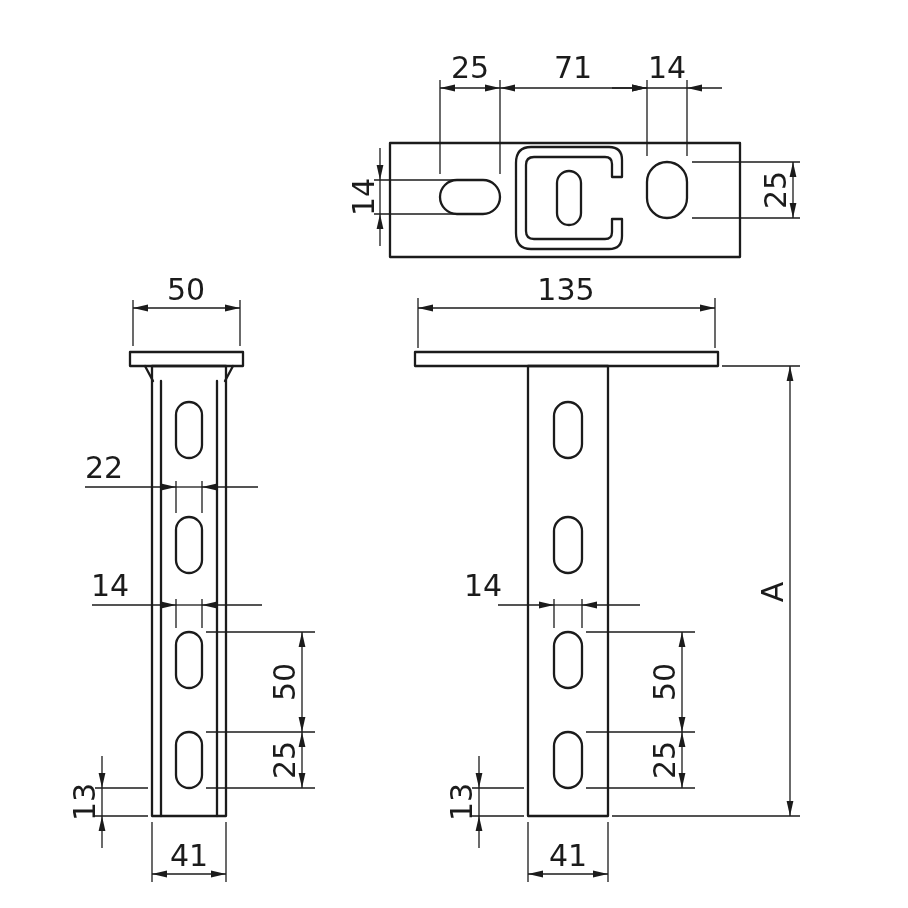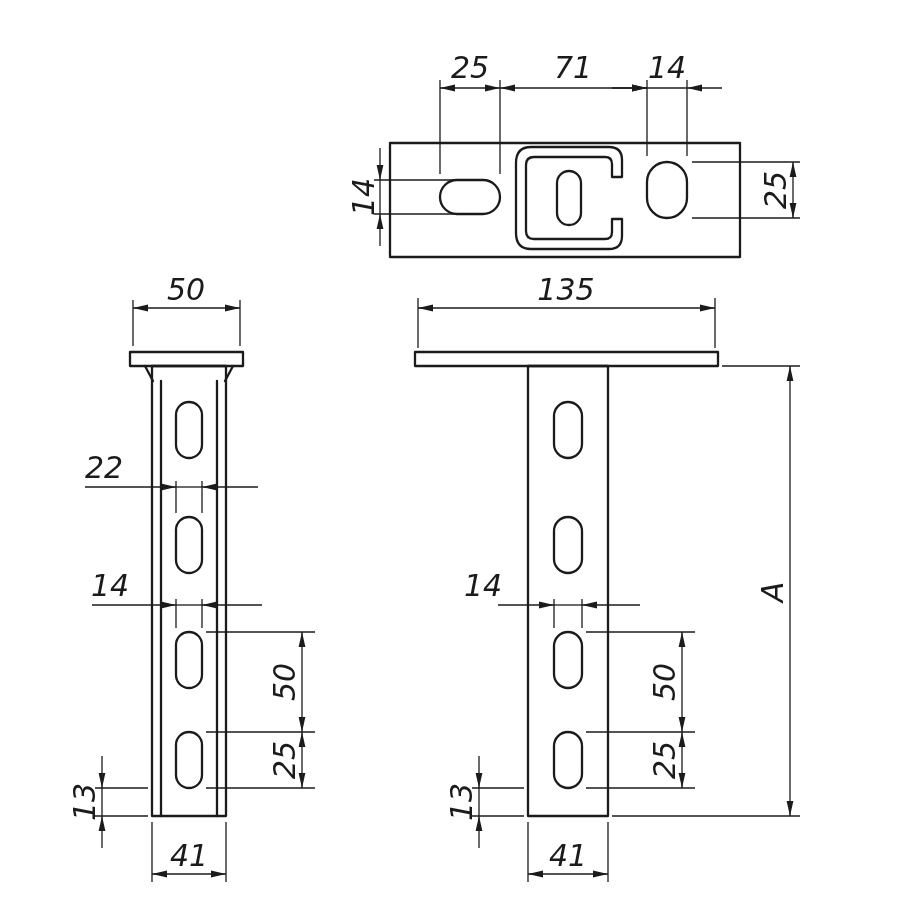--- a/index.html
+++ b/index.html
@@ -2,21 +2,20 @@
 <html><head>
 <meta charset="utf-8">
 <style>
   html, body { margin: 0; padding: 0; background: #ffffff; }
   .canvas {
     position: relative;
     width: 908px;
     height: 908px;
     background: #ffffff;
     overflow: hidden;
-    font-style: italic;
   }
   svg { position: absolute; left: 0; top: 0; }
   .part {
     fill: none;
     stroke: #1b1b1b;
     stroke-width: 2.3;
     stroke-linejoin: round;
     stroke-linecap: round;
   }
   .dim {

